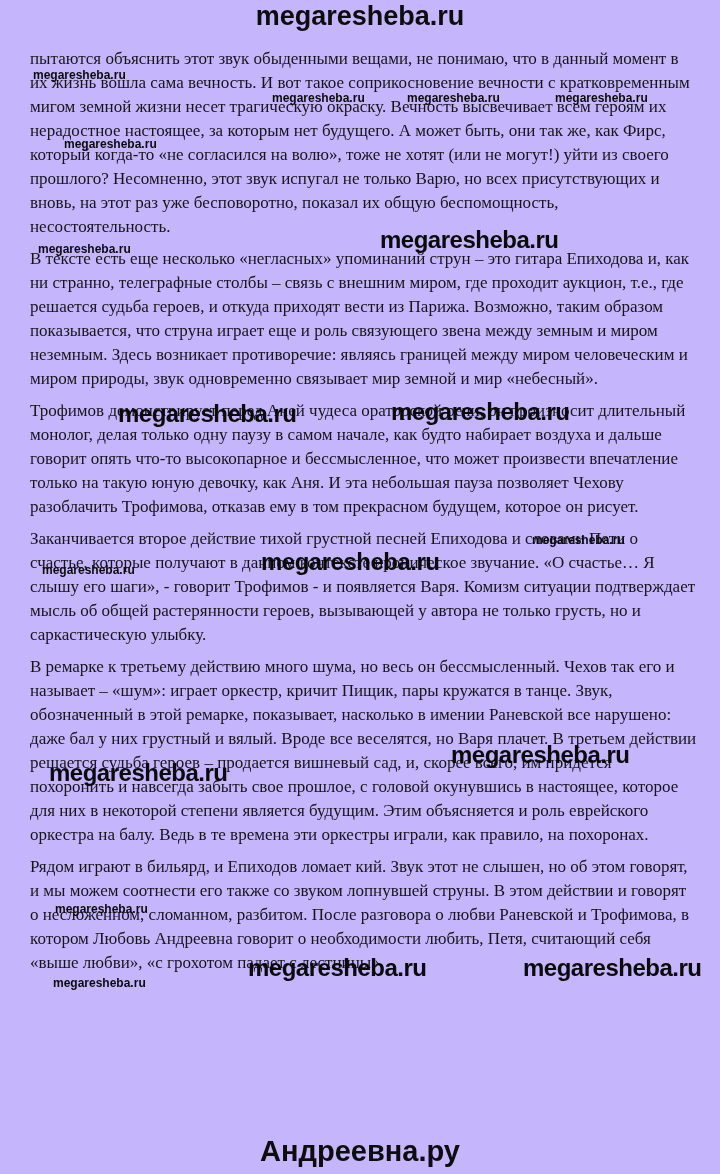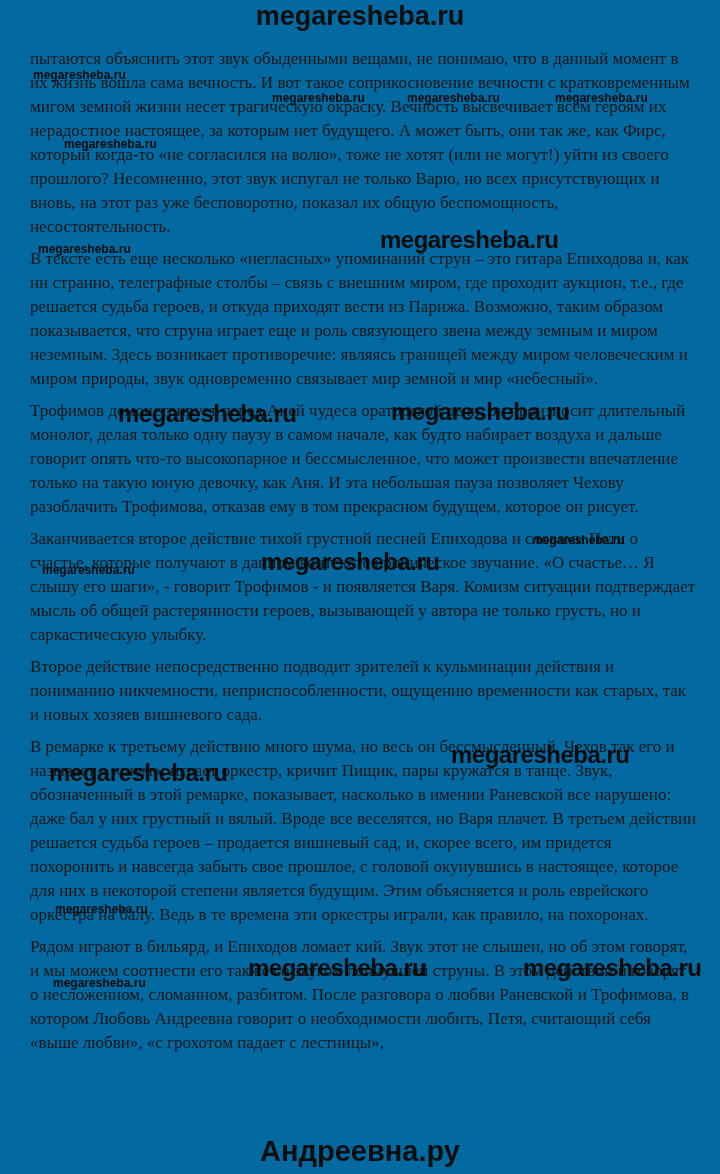--- a/index.html
+++ b/index.html
@@ -4,21 +4,21 @@
 <style>
   html, body {
     margin: 0;
     padding: 0;
     background: #ffffff;
   }
   .page {
     position: relative;
     width: 720px;
     height: 1174px;
-    background: #0369a1;
+    background: #c4b5fd;
     overflow: hidden;
     color: #161616;
   }
   .doc-header {
     position: absolute;
     top: 1px;
     left: 0;
     width: 100%;
     text-align: center;
     font-family: "Liberation Sans", sans-serif;
@@ -74,21 +74,20 @@
 
 <div class="page">
 
   <div class="doc-header">megaresheba.ru</div>
 
   <div class="content">
     <p>пытаются объяснить этот звук обыденными вещами, не понимаю, что в данный момент в их жизнь вошла сама вечность. И вот такое соприкосновение вечности с кратковременным мигом земной жизни несет трагическую окраску. Вечность высвечивает всем героям их нерадостное настоящее, за которым нет будущего. А может быть, они так же, как Фирс, который  когда-то «не согласился на волю», тоже не хотят (или не могут!) уйти из своего прошлого? Несомненно, этот звук испугал не только Варю, но всех присутствующих и вновь, на этот раз уже бесповоротно, показал их общую беспомощность, несостоятельность.</p>
     <p>В тексте есть еще несколько «негласных» упоминаний струн – это гитара Епиходова и, как ни странно, телеграфные столбы – связь с внешним миром, где проходит аукцион, т.е., где решается судьба героев, и откуда приходят вести из Парижа. Возможно, таким образом показывается, что струна играет еще и роль связующего звена между земным и миром неземным. Здесь возникает противоречие: являясь границей между миром человеческим и миром природы, звук одновременно связывает мир земной и мир «небесный».</p>
     <p>Трофимов демонстрирует перед Аней чудеса ораторской речи, он произносит длительный монолог, делая только одну паузу в самом начале, как будто набирает воздуха и дальше говорит опять что-то высокопарное и бессмысленное, что может произвести впечатление только на такую юную девочку, как Аня. И эта небольшая пауза позволяет Чехову разоблачить Трофимова, отказав ему в том прекрасном будущем, которое он рисует.</p>
     <p>Заканчивается второе действие тихой грустной песней Епиходова и словами Пети о счастье, которые получают в данном контексте ироническое звучание.  «О счастье… Я слышу его шаги», - говорит Трофимов - и появляется Варя. Комизм ситуации подтверждает мысль об общей растерянности героев, вызывающей у автора не только грусть, но и саркастическую улыбку.</p>
-    <p>Второе действие непосредственно подводит зрителей к кульминации действия и пониманию никчемности, неприспособленности, ощущению временности как старых, так и новых хозяев вишневого сада.</p>
     <p>В ремарке к третьему действию много шума, но весь он бессмысленный. Чехов так его и называет – «шум»: играет оркестр, кричит Пищик, пары кружатся в танце. Звук, обозначенный в этой ремарке, показывает, насколько в имении Раневской все нарушено: даже бал у них грустный и вялый. Вроде все веселятся, но Варя плачет. В третьем действии решается судьба героев – продается вишневый сад, и, скорее всего, им придется похоронить и навсегда забыть свое прошлое, с головой окунувшись в настоящее, которое для них в некоторой степени является будущим. Этим объясняется и роль еврейского оркестра на балу. Ведь в те времена эти оркестры играли, как правило, на похоронах.</p>
     <p>Рядом играют в бильярд, и Епиходов ломает кий. Звук этот не слышен, но об этом говорят, и мы можем соотнести его также со звуком лопнувшей струны. В этом действии и говорят о несложенном, сломанном, разбитом. После разговора о любви Раневской и Трофимова, в котором Любовь Андреевна говорит о необходимости любить, Петя, считающий себя «выше любви», «с грохотом падает с лестницы»,</p>
   </div>
 
   <span class="wm wm-sm" style="left:33px;  top:69px;">megaresheba.ru</span>
   <span class="wm wm-sm" style="left:272px; top:92px;">megaresheba.ru</span>
   <span class="wm wm-sm" style="left:407px; top:92px;">megaresheba.ru</span>
   <span class="wm wm-sm" style="left:555px; top:92px;">megaresheba.ru</span>
   <span class="wm wm-sm" style="left:64px;  top:138px;">megaresheba.ru</span>
   <span class="wm wm-sm" style="left:38px;  top:243px;">megaresheba.ru</span>

